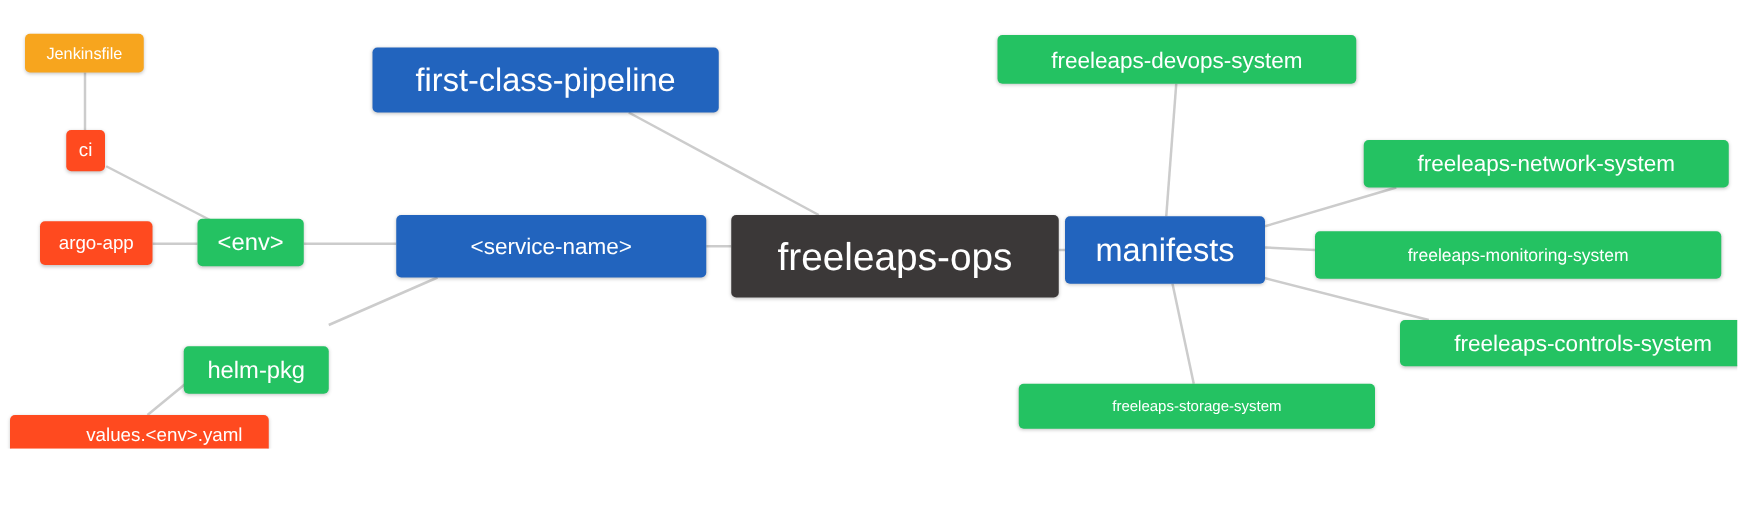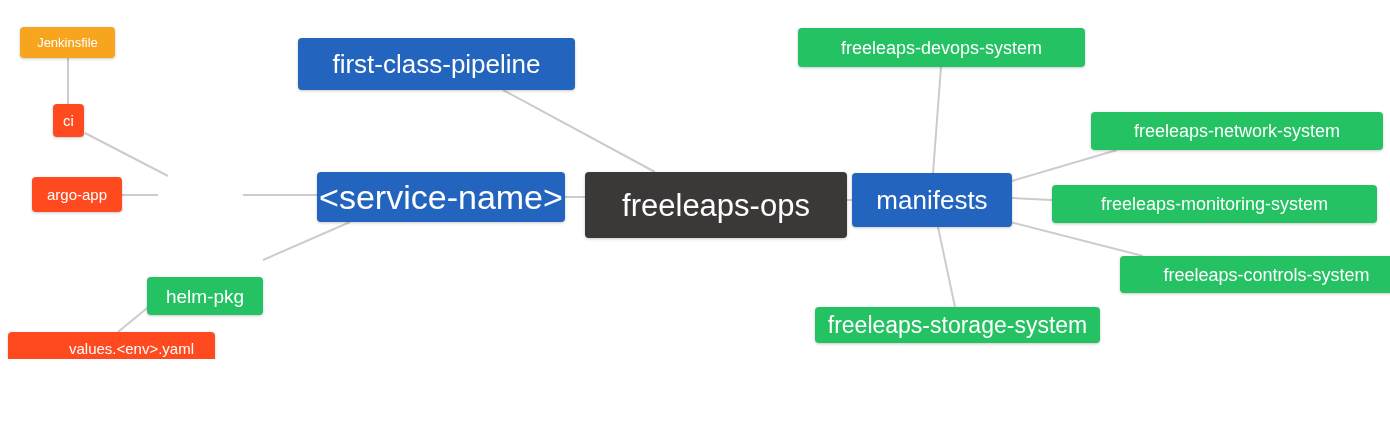--- a/index.html
+++ b/index.html
@@ -66,36 +66,37 @@
     <line x1="1010" y1="222" x2="1143" y2="256"></line>
     <line x1="938" y1="227" x2="955" y2="307"></line>
   </svg>
 
   <div class="node c-orange" style="left:20px;   top:27px;  width:95px;  height:31px; font-size:13px;">Jenkinsfile</div>
 
   <div class="node c-red" style="left:53px;   top:104px; width:31px;  height:33px; font-size:15px;">ci</div>
 
   <div class="node c-red" style="left:32px;   top:177px; width:90px;  height:35px; font-size:15px;">argo-app</div>
 
+  <div class="node c-green" style="left:158px;  top:175px; width:85px;  height:38px; font-size:19px;">&lt;env&gt;</div>
 
   <div class="node c-green" style="left:147px;  top:257px; width:116px; height:38px; font-size:19px;margin-top:20px;">helm-pkg</div>
 
   <div class="node c-red" style="left:8px;    top:332px; width:167px; height:33px; font-size:15px;padding-left:40px;">values.&lt;env&gt;.yaml</div>
 
-  <div class="node c-blue" style="left:317px;  top:172px; width:248px; height:50px; font-size:34px;">&lt;service-name&gt;</div>
+  <div class="node c-blue" style="left:317px;  top:172px; width:248px; height:50px; font-size:18px;">&lt;service-name&gt;</div>
 
   <div class="node c-blue" style="left:298px;  top:38px;  width:277px; height:52px; font-size:26px;">first-class-pipeline</div>
 
   <div class="node c-dark" style="left:585px;  top:172px; width:262px; height:66px; font-size:31px;">freeleaps-ops</div>
 
   <div class="node c-blue" style="left:852px;  top:173px; width:160px; height:54px; font-size:26px;">manifests</div>
 
   <div class="node c-green" style="left:798px;  top:28px;  width:287px; height:39px; font-size:18px;">freeleaps-devops-system</div>
 
   <div class="node c-green" style="left:1055px; top:112px; width:292px; height:38px; font-size:18px;margin-left:36px;">freeleaps-network-system</div>
 
-  <div class="node c-green" style="left:1052px; top:185px; width:325px; height:38px; font-size:18px;">freeleaps-monitoring-system</div>
+  <div class="node c-green" style="left:1052px; top:185px; width:325px; height:38px; font-size:14px;">freeleaps-monitoring-system</div>
 
   <div class="node c-green" style="left:1120px; top:256px; width:293px; height:37px; font-size:18px;">freeleaps-controls-system</div>
 
-  <div class="node c-green" style="left:815px;  top:307px; width:285px; height:36px; font-size:23px;">freeleaps-storage-system</div>
+  <div class="node c-green" style="left:815px;  top:307px; width:285px; height:36px; font-size:12px;">freeleaps-storage-system</div>
 
 </div>
 
 </body></html>

